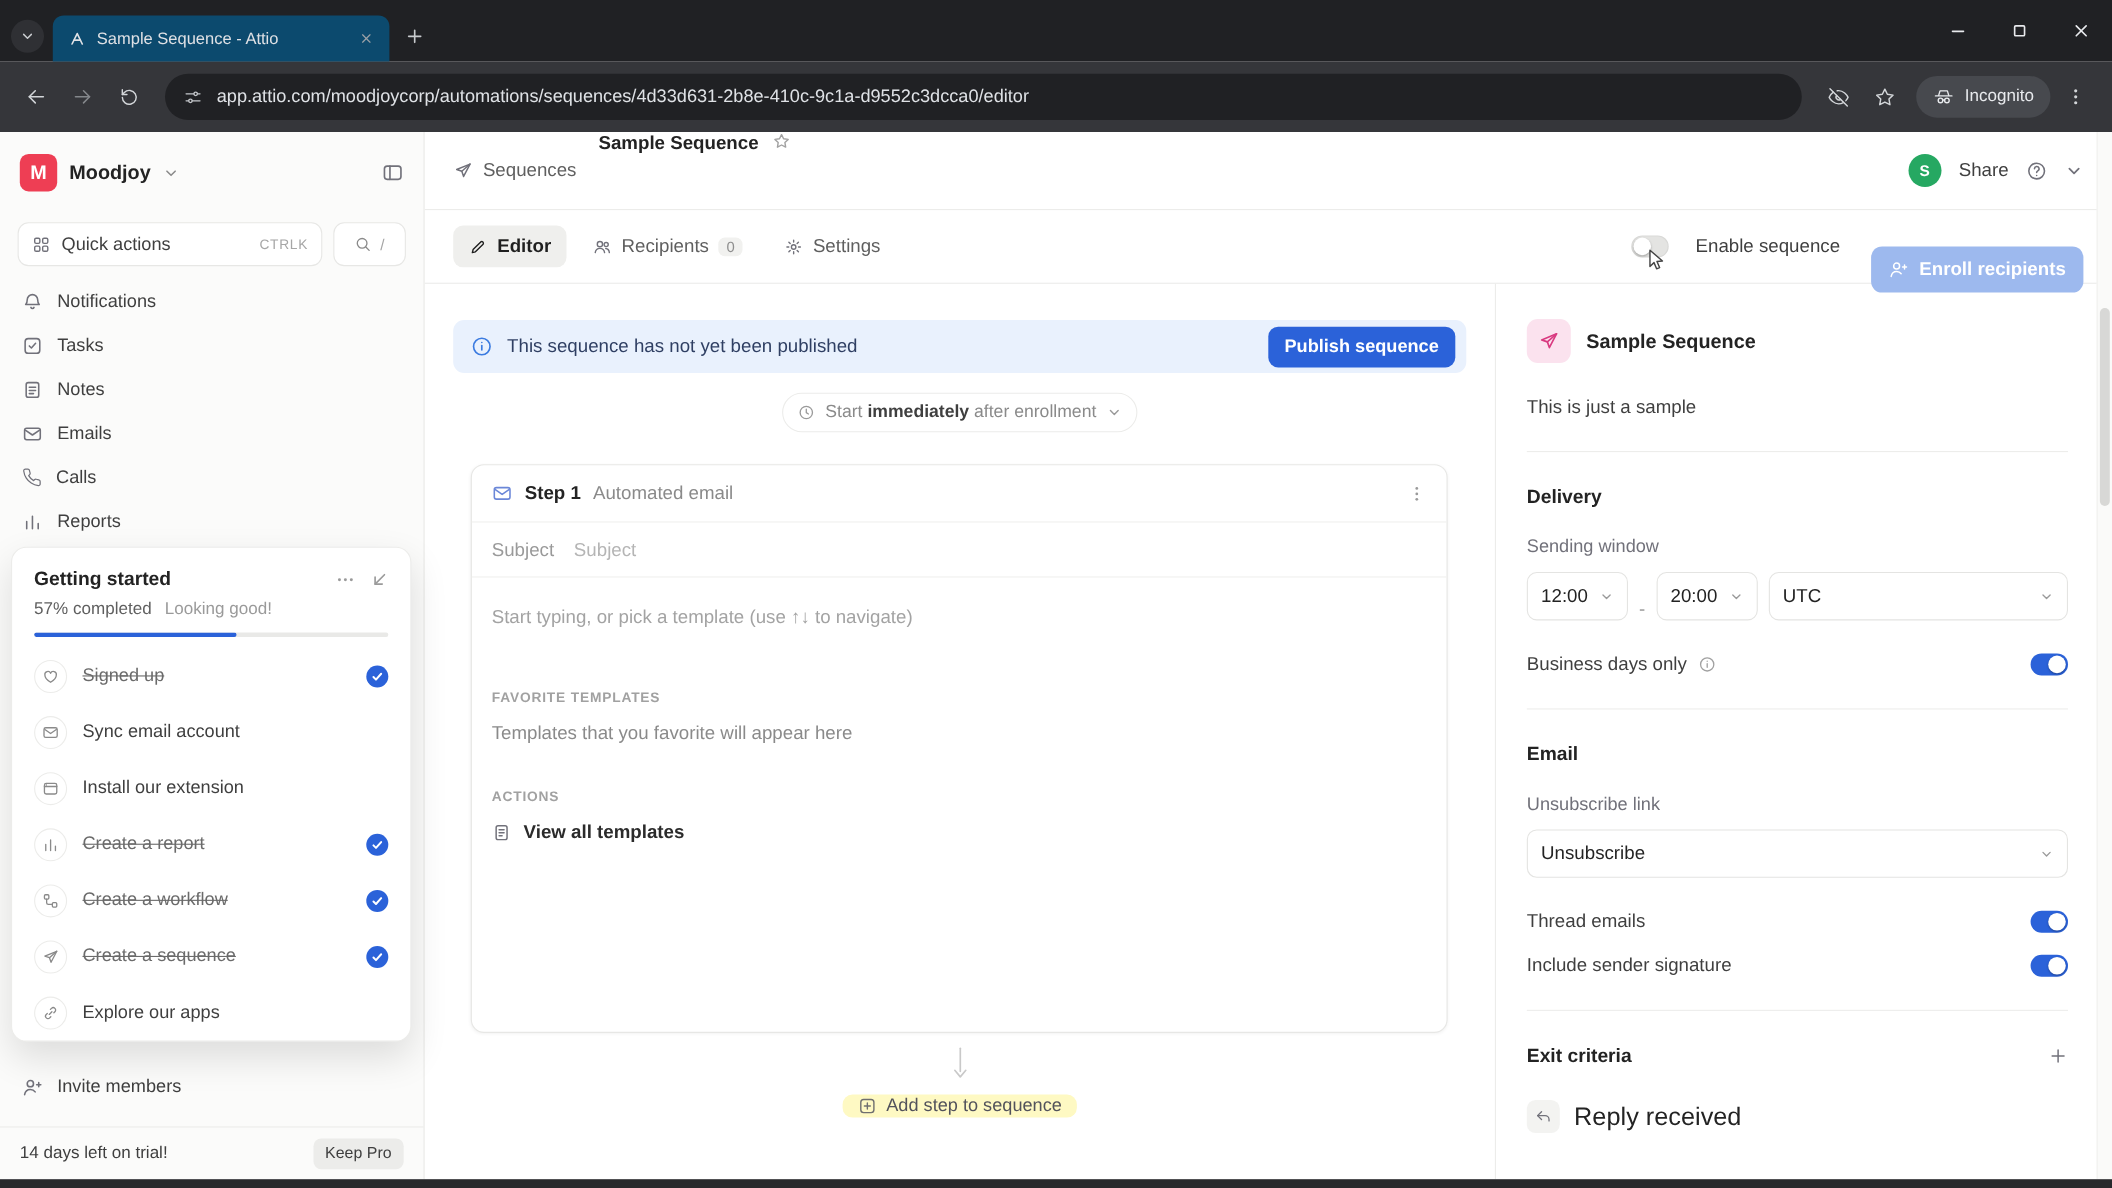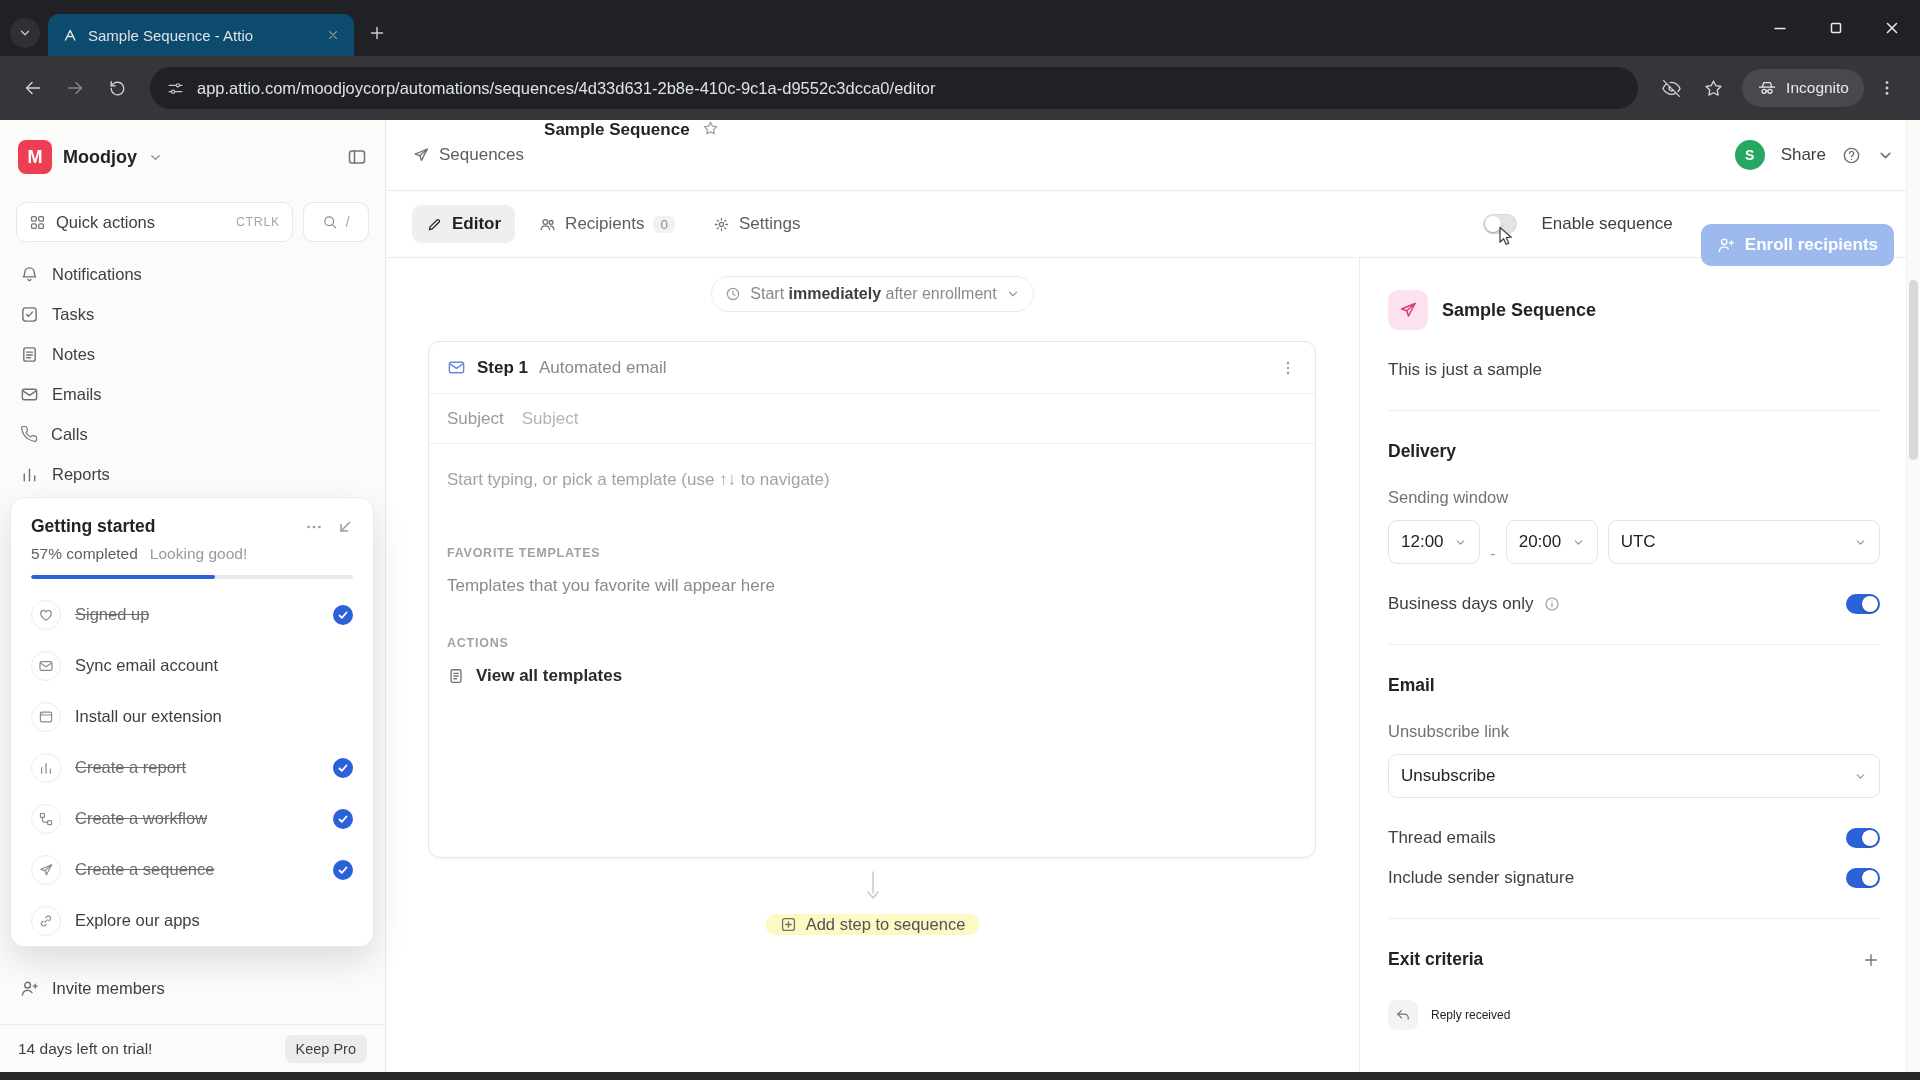--- a/index.html
+++ b/index.html
@@ -136,21 +136,21 @@
   .sel-grow { flex:1; }
   .dash { color:#9a9a9a; font-size:17px; }
   .toggle-row { display:flex; align-items:center; gap:8px; margin-top:30px; }
   .toggle-label { font-size:17px; color:#3f3f3f; }
   .iicon { color:#a1a1a1; display:flex; margin-left:2px; }
   .sel-full { width:100%; }
   .exit-row { display:flex; align-items:center; }
   .plus-btn { color:#71717a; display:flex; }
   .reply-row { display:flex; align-items:center; gap:13px; margin-top:30px; }
   .reply-icon { width:30px; height:30px; border-radius:8px; background:#f3f3f1; color:#71717a; display:flex; align-items:center; justify-content:center; }
-  .reply-label { font-size:12px; color:#232323; }
+  .reply-label { font-size:23px; color:#232323; }
 
   
   .vtrack { position:absolute; right:0; top:0; bottom:0; width:14px; background:#fafaf9; border-left:1px solid #f0f0ee; }
   .vthumb { position:absolute; right:2px; top:160px; width:9px; height:180px; border-radius:5px; background:#d8d8d6; }
   .bottom-edge { position:absolute; left:0; bottom:0; width:100%; height:8px; background:#28292c; }
   .cursor { position:absolute; left:1494px; top:224px; z-index:50; }
 </style>
 </head>
 <body>
 
@@ -560,20 +560,31 @@
               <path d="M2.5 17c.5-3 2.5-5 5.5-5 2 0 3.6.9 4.6 2.3"></path>
               <path d="M16 5.5v4M14 7.5h4"></path>
             </svg>
           <span>Enroll recipients</span>
         </div>
       </div>
 
       <div class="content">
 
         <div class="editor">
+          <div class="banner">
+            <span class="banner-icon">
+              <svg class="ic" width="20" height="20" viewBox="0 0 20 20">
+                  <circle cx="10" cy="10" r="7.5"></circle>
+                  <path d="M10 9.2v4"></path>
+                  <path d="M10 6.4h.01"></path>
+                </svg>
+            </span>
+            <span class="banner-text">This sequence has not yet been published</span>
+            <span class="publish-btn">Publish sequence</span>
+          </div>
 
           <div class="start-row">
             <div class="start-pill">
               <svg class="ic" width="16" height="16" viewBox="0 0 20 20" style="color:#9a9a9a">
                   <circle cx="10" cy="10" r="7"></circle>
                   <path d="M10 6.2v4l2.4 1.5"></path>
                 </svg>
               <span><span>Start</span> <span class="start-strong">immediately</span> <span>after enrollment</span></span>
               <svg class="ic" width="14" height="14" viewBox="0 0 16 16" style="color:#9a9a9a">
                   <path d="M4 6l4 4 4-4"></path>

